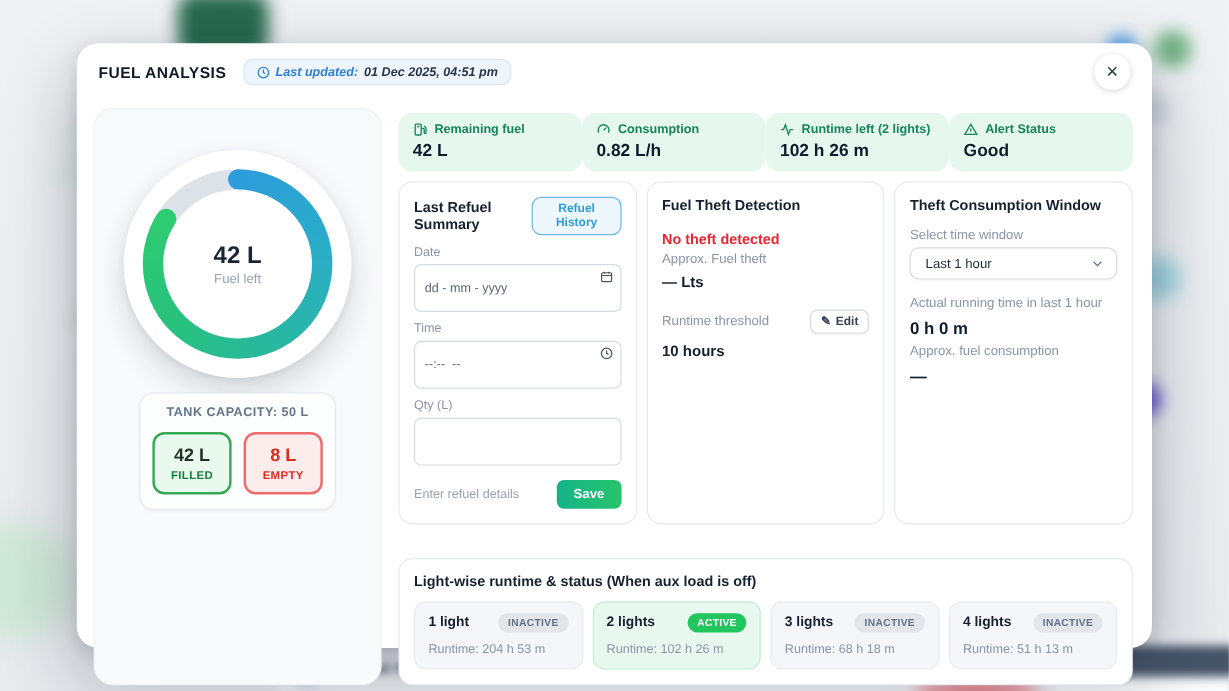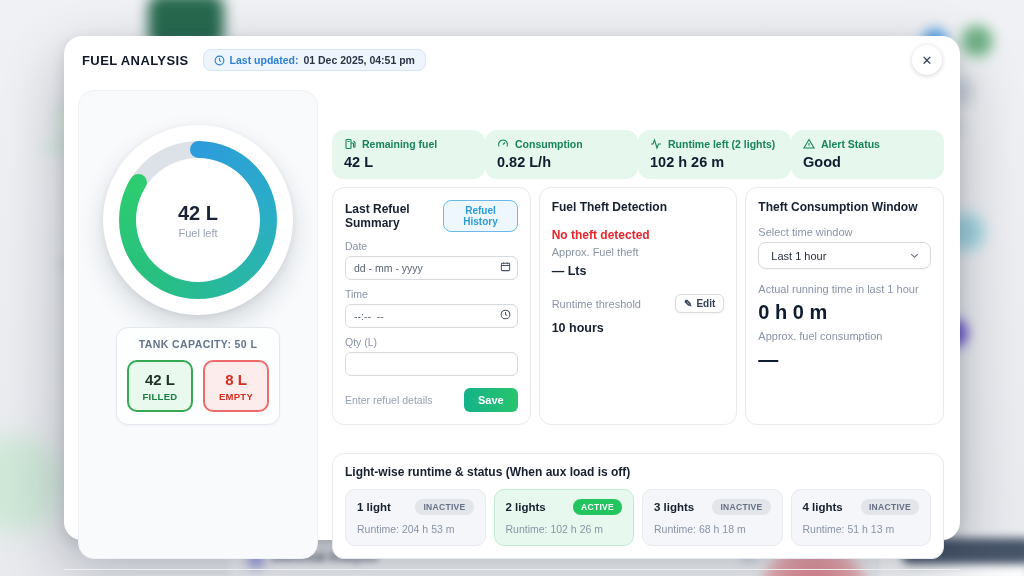--- a/index.html
+++ b/index.html
@@ -50,21 +50,21 @@
 
   
   .modal { position:absolute; left:64px; top:36px; width:896px; height:504px;
            background:#fff; border-radius:18px;
            box-shadow:0 25px 60px rgba(15,23,42,.30), 0 4px 14px rgba(15,23,42,.12);
            display:flex; flex-direction:column; }
   .modal-header { height:48px; flex:0 0 48px; display:flex; align-items:center;
                   padding:0 18px; gap:14px; }
   .modal-title { font-size:13px; font-weight:bold; letter-spacing:.4px; color:#101828; }
   .updated-badge { display:flex; align-items:center; gap:5px; background:#eef5fd;
-                   border:1px solid #d7e6f8; border-radius:8px; padding:4px 10px; }
+                   border:1px solid #d7e6f8; border-radius:8px; padding:4px 10px;font-style:italic; }
   .updated-badge .lbl { font-size:10.5px; font-weight:bold; color:#2f80d5; }
   .updated-badge .val { font-size:10.5px; font-weight:bold; color:#2b3446; }
   .close-x { margin-left:auto; width:30px; height:30px; border-radius:50%; background:#fff;
              box-shadow:0 1px 5px rgba(15,23,42,.18); display:flex; align-items:center;
              justify-content:center; font-size:13px; color:#344054; cursor:pointer; }
 
   .modal-body { flex:1; display:flex; gap:14px; padding:6px 16px 10px 14px; }
 
   
   .left-panel { width:240px; flex:0 0 240px; background:#f8fafc; border:1px solid #eef2f6;
@@ -92,38 +92,38 @@
   .tank-badge { flex:1; border-radius:10px; padding:9px 4px 8px; }
   .tank-badge .v { font-size:15px; font-weight:bold; }
   .tank-badge .l { font-size:9.5px; font-weight:bold; margin-top:3px; letter-spacing:.3px; }
   .tank-filled { background:#e9f9ee; border:2px solid #34a853; }
   .tank-filled .v { color:#1f3324; } .tank-filled .l { color:#15803d; }
   .tank-empty { background:#fdecec; border:2px solid #ef6b6b; }
   .tank-empty .v { color:#d92d20; } .tank-empty .l { color:#d92d20; }
 
   
   .right-col { flex:1; display:flex; flex-direction:column; gap:8px; padding-top:4px; }
-  .stats-row { display:flex; gap:0;margin-top:36px; }
+  .stats-row { display:flex; gap:0; }
   .stat-card { flex:1; background:#e6f7ee; border-radius:12px; padding:8px 12px 9px; }
   .stat-head { display:flex; align-items:center; gap:6px; color:#17845c; }
   .stat-label { font-size:10.5px; font-weight:bold; color:#17845c; }
   .stat-value { font-size:14.5px; font-weight:bold; color:#0f1c2e; margin-top:4px; }
 
   .mid-row { display:flex; gap:8px; align-items:stretch; }
   .panel { flex:1; background:#fff; border:1px solid #e7eaee; border-radius:12px;
            padding:12px 12px 12px; }
   .panel-title { font-size:12px; font-weight:bold; color:#16202e; }
 
   
   .refuel-head { display:flex; align-items:center; justify-content:space-between; }
   .history-btn { font-size:10px; font-weight:bold; color:#2d9cdb; background:#eef7fd;
                  border:1.5px solid #6cb8e8; border-radius:8px; padding:4px 9px; cursor:pointer; }
   .field-label { font-size:10.5px; color:#8a94a6; margin:8px 0 4px; }
   .input-wrap { position:relative; }
-  .input-wrap input { width:100%; height:24px; border:1px solid #d7dbe0; border-radius:6px;
+  .input-wrap input { width:100%; height:40px; border:1px solid #d7dbe0; border-radius:6px;
                       padding:0 24px 0 8px; font-size:10.5px; color:#475467;
                       font-family:"Liberation Sans",sans-serif; background:#fff; outline:none; }
   .input-wrap input::placeholder { color:#5b6573; opacity:1; }
   .input-icon { position:absolute; right:7px; top:5px; color:#475467; }
   .refuel-footer { display:flex; align-items:center; justify-content:space-between; margin-top:12px; }
   .refuel-note { font-size:10.5px; color:#98a2b3;text-align:center; }
   .save-btn { background:linear-gradient(90deg,#14b389 0%,#29c46c 100%); color:#fff;
               font-size:11px; font-weight:bold; border:none; border-radius:6px;
               padding:6px 14px; cursor:pointer; }
 
@@ -134,21 +134,21 @@
   .threshold-row { display:flex; align-items:center; justify-content:space-between; margin-top:16px; }
   .edit-btn { display:flex; align-items:center; gap:4px; background:#fff; border:1px solid #d7dbe0;
               border-radius:6px; padding:3px 8px; font-size:10px; font-weight:bold; color:#344054;
               cursor:pointer; box-shadow:0 1px 2px rgba(15,23,42,.05); }
 
   
   .select-box { margin-top:4px; height:27px; border:1px solid #d7dbe0; border-radius:8px;
                 display:flex; align-items:center; justify-content:space-between;
                 padding:0 10px 0 12px; font-size:11px; color:#1f2937; cursor:pointer;
                 box-shadow:0 1px 2px rgba(15,23,42,.04); }
-  .win-value { font-size:20px; font-weight:bold; color:#0f1c2e; margin-top:6px; }
+  .win-value { font-size:14px; font-weight:bold; color:#0f1c2e; margin-top:6px; }
 
   
   .lights-section { background:#fff; border:1px solid #e7eaee; border-radius:12px;
                     padding:11px 12px 12px;margin-top:20px; }
   .lights-cards { display:flex; gap:8px; margin-top:10px; }
   .light-card { flex:1; border-radius:10px; padding:9px 11px 10px; background:#f4f6f9;
                 border:1px solid #e7eaee; }
   .light-card.active { background:#e7f9ef; border:1px solid #c2ecd4; }
   .light-head { display:flex; align-items:center; justify-content:space-between; gap:6px; }
   .light-name { font-size:11.5px; font-weight:bold; color:#16202e; }

